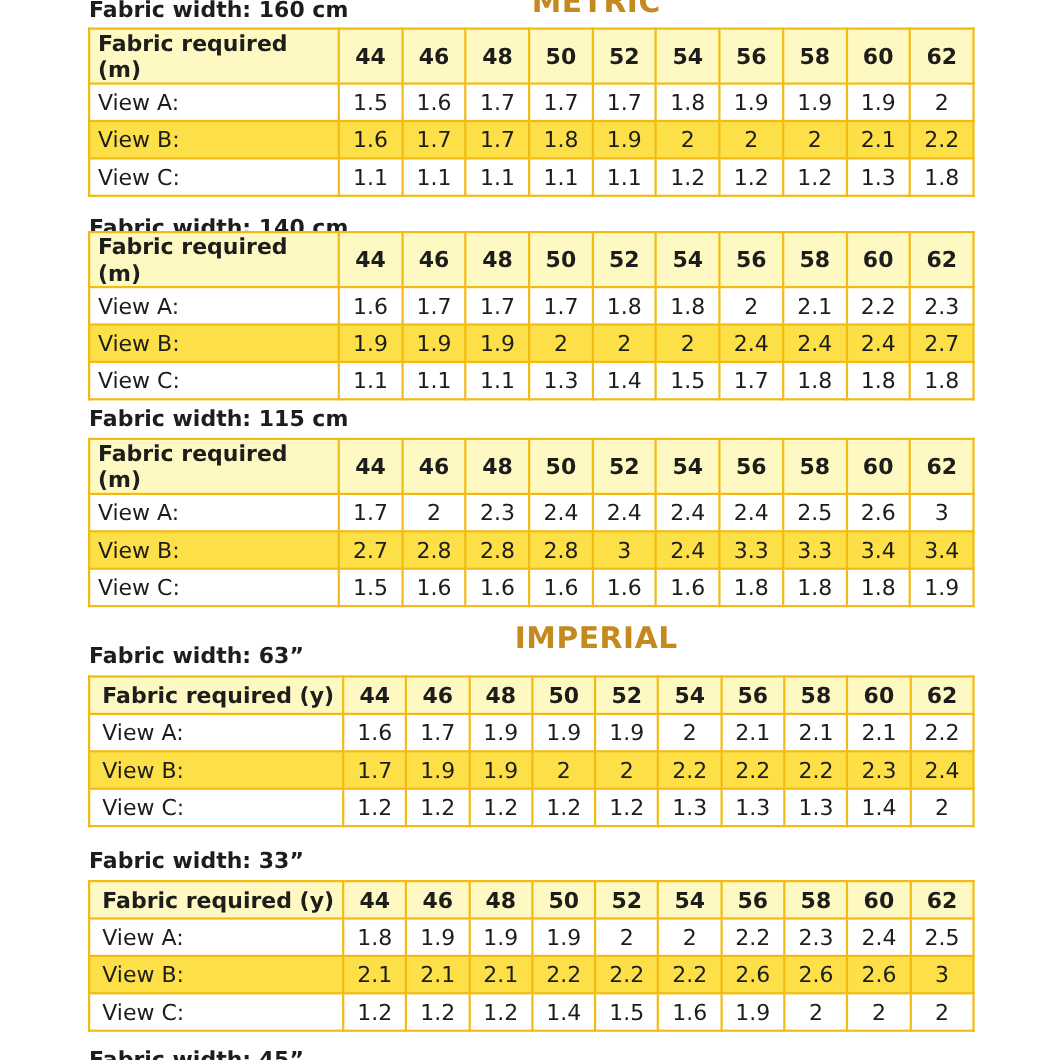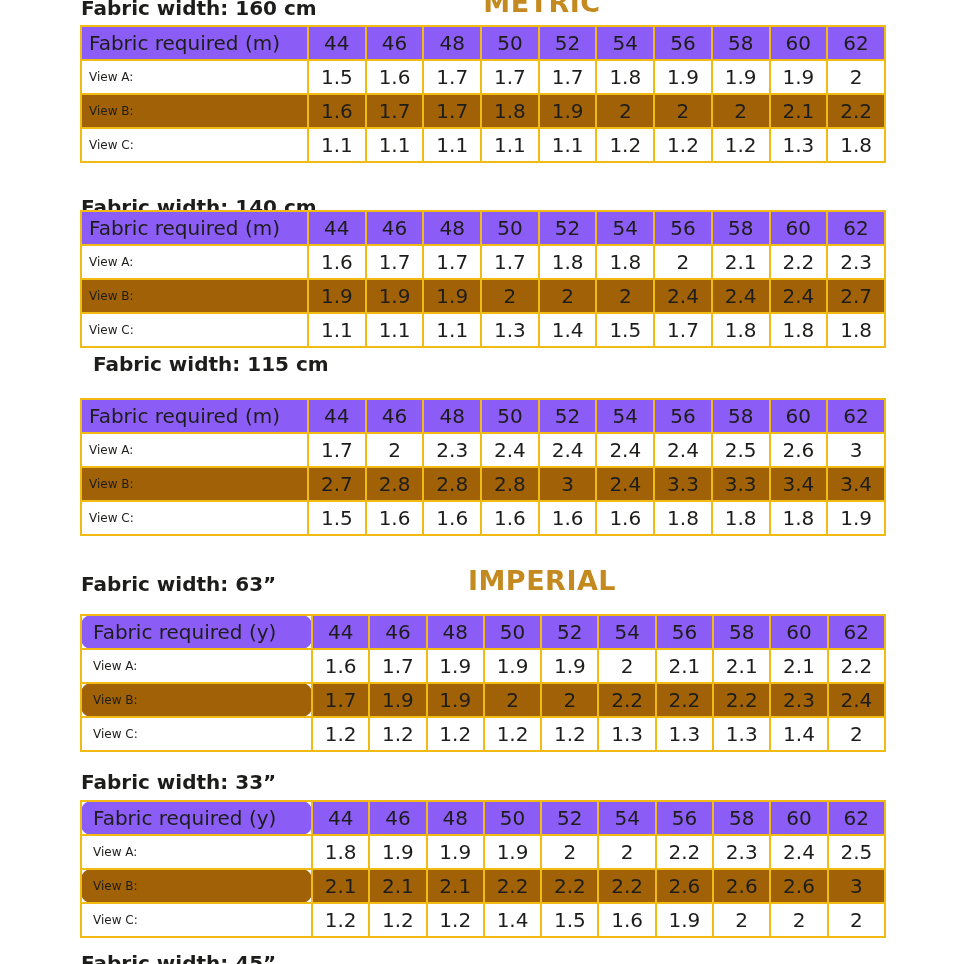--- a/index.html
+++ b/index.html
@@ -1,25 +1,25 @@
 <!DOCTYPE html>
 <html><head>
 <meta charset="utf-8">
 <style>
   html,body{margin:0;padding:0;background:#ffffff;}
   body{width:964px;height:964px;overflow:hidden;position:relative;font-family:"DejaVu Sans","Liberation Sans",sans-serif;color:#1d1d1b;}
   .section-title{position:absolute;left:0;width:1084px;text-align:center;font-weight:bold;font-size:27px;color:#c48a1f;letter-spacing:0.5px;}
   .caption{position:absolute;left:81px;font-weight:bold;font-size:20px;color:#1d1d1b;white-space:nowrap;}
   table.fab{position:absolute;left:80px;width:806px;border-collapse:collapse;table-layout:fixed;}
   table.fab td{border:2px solid #f2bb13;height:32px;padding:0;text-align:center;font-size:20px;}
-  table.fab td.lbl{text-align:left;padding-left:7px;font-size:12px;width:218px;}
-  table.fab tr.hdr td{background:#8b5cf6;font-weight:normal;font-size:20px;}
+  table.fab td.lbl{text-align:left;padding-left:7px;font-size:20px;width:218px;}
+  table.fab tr.hdr td{background:#fef9c3;font-weight:bold;font-size:20px;}
   table.fab tr.hdr td.lbl{font-size:20px;}
-  table.fab tr.yel td{background:#a16207;}
-  table.fab.imp td.lbl{padding-left:11px;border-radius:10px;}
+  table.fab tr.yel td{background:#fde047;}
+  table.fab.imp td.lbl{padding-left:11px;}
 </style>
 </head>
 <body>
 
 <div class="section-title" style="top:-13px;">METRIC</div>
 
 <div class="caption" style="top:-4px;">Fabric width: 160 cm</div>
 <table class="fab" style="top:25px;">
     <tbody>
       <tr class="hdr">
@@ -128,21 +128,21 @@
         <td>1.4</td>
         <td>1.5</td>
         <td>1.7</td>
         <td>1.8</td>
         <td>1.8</td>
         <td>1.8</td>
       </tr>
     </tbody>
   </table>
 
-<div class="caption" style="top:352px;margin-left:12px;">Fabric width: 115 cm</div>
+<div class="caption" style="top:368px;">Fabric width: 115 cm</div>
 <table class="fab" style="top:398px;">
     <tbody>
       <tr class="hdr">
         <td class="lbl">Fabric required (m)</td>
         <td>44</td>
         <td>46</td>
         <td>48</td>
         <td>50</td>
         <td>52</td>
         <td>54</td>
@@ -188,21 +188,21 @@
         <td>1.8</td>
         <td>1.8</td>
         <td>1.8</td>
         <td>1.9</td>
       </tr>
     </tbody>
   </table>
 
 <div class="section-title" style="top:565px;">IMPERIAL</div>
 
-<div class="caption" style="top:572px;">Fabric width: 63”</div>
+<div class="caption" style="top:584px;">Fabric width: 63”</div>
 <table class="fab imp" style="top:614px;">
     <tbody>
       <tr class="hdr">
         <td class="lbl">Fabric required (y)</td>
         <td>44</td>
         <td>46</td>
         <td>48</td>
         <td>50</td>
         <td>52</td>
         <td>54</td>

